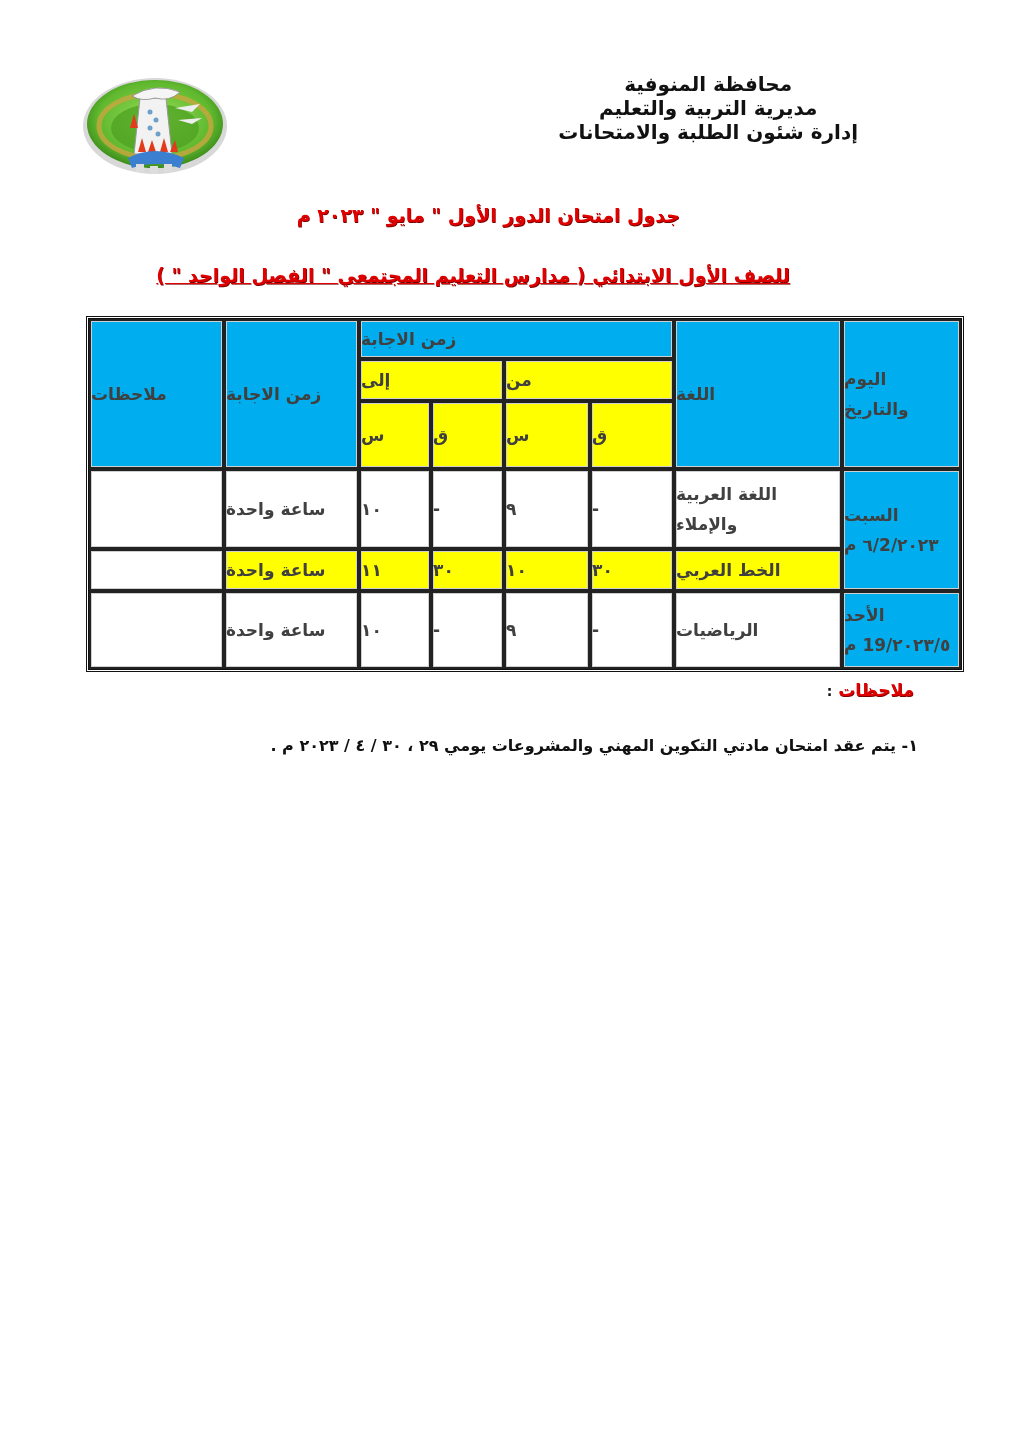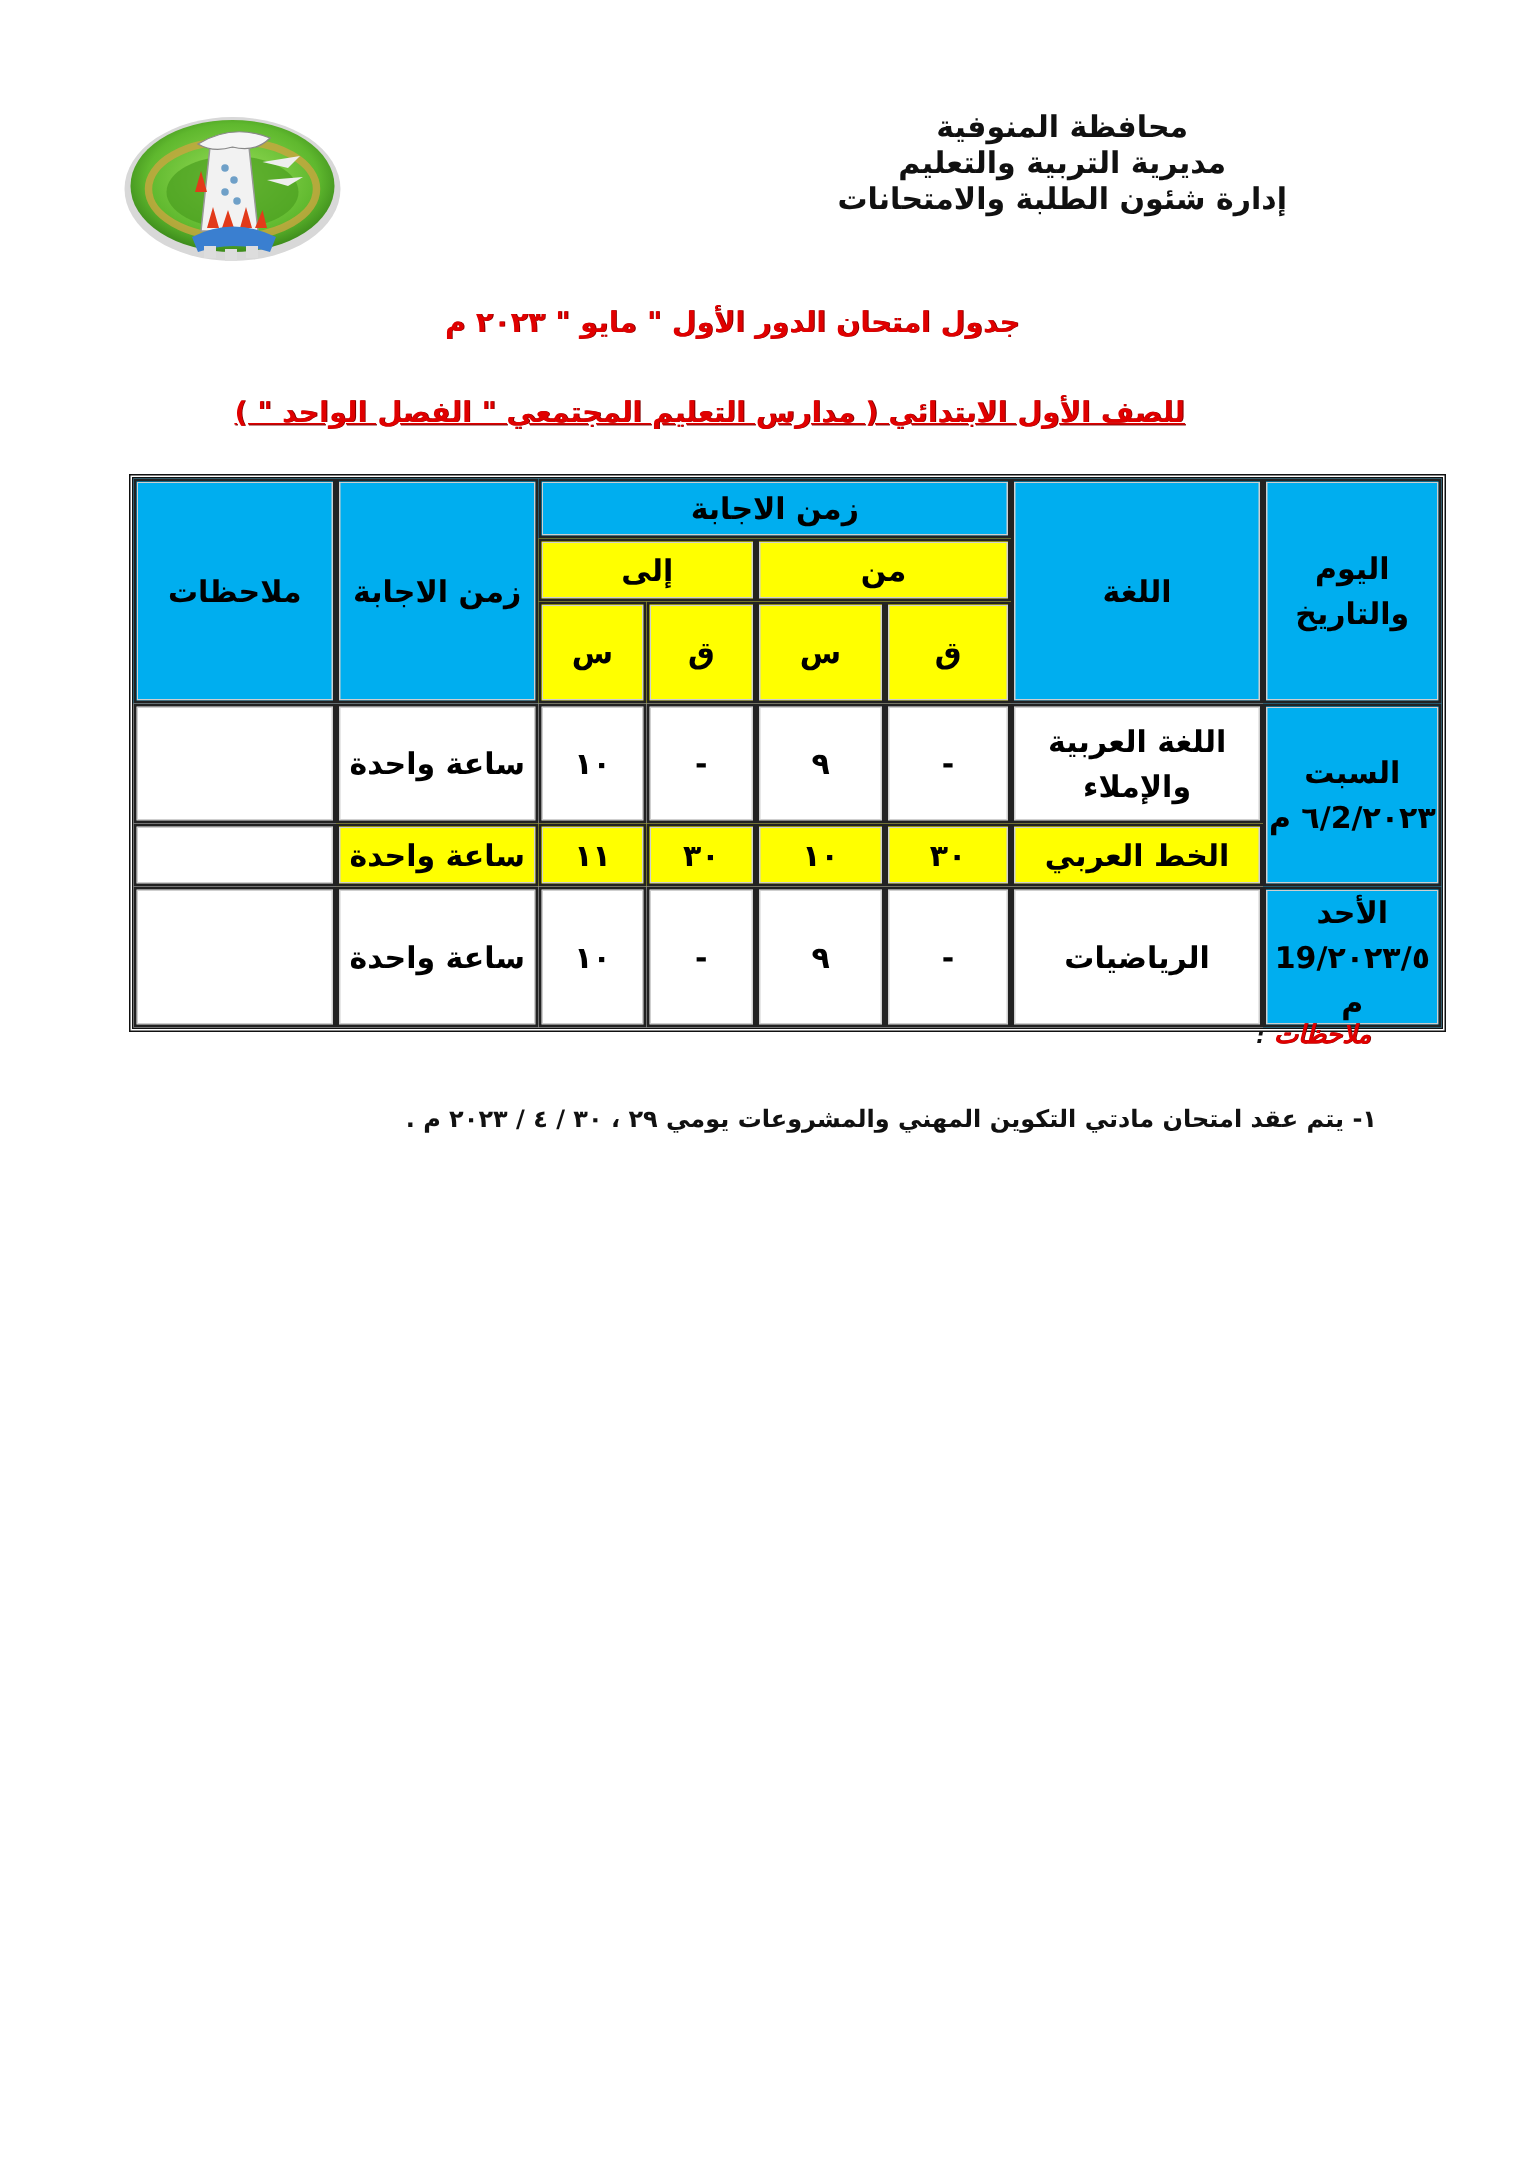--- a/index.html
+++ b/index.html
@@ -22,33 +22,32 @@
     .title1 { left: 300px; top: 204px; width: 380px; text-align: center; }
     .title2 { left: 180px; top: 264px; width: 610px; text-align: center; text-decoration: underline; }
 
     table.sched {
       position: absolute; left: 86px; top: 316px; width: 872px; height: 351px;
       border-collapse: separate; border-spacing: 0;
       border: 3px double #111;
       direction: rtl; table-layout: fixed;
     }
     table.sched td {
-      border: 2px solid #222; padding: 0; text-align: center; vertical-align: middle;
-      font-weight: bold; font-size: 20px; color: #000000;
+      border: 2px solid #222; padding: 0; text-align: left; vertical-align: middle;
+      font-weight: bold; font-size: 17px; color: #404040;
       box-shadow: inset 0 0 0 1px #cfcfcf;
     }
     .blue { background: #00aeef; }
     .yellow { background: #ffff00; }
     .white { background: #ffffff; }
     .num { font-size: 15px; }
     .day { line-height: 30px; font-size: 17px; }
     .notes-label {
       right: 104px; top: 680px; direction: rtl; color: #e00000; font-weight: bold; font-size: 17px;
       text-shadow: 0.5px 0.5px 0 #7a0000;
-      font-style: italic;
     }
     .notes-label .colon { color: #111; font-size: 14px; margin-right: 6px; text-shadow: none; }
     .note-item {
       right: 100px; top: 736px; direction: rtl; font-weight: bold; font-size: 16px; white-space: nowrap; color: #111;
     }
     .note-item span { display: inline-block; }
   </style>
 </head>
 <body>
 

